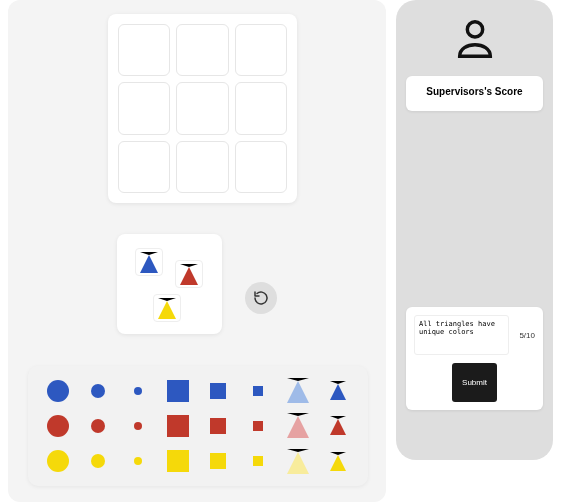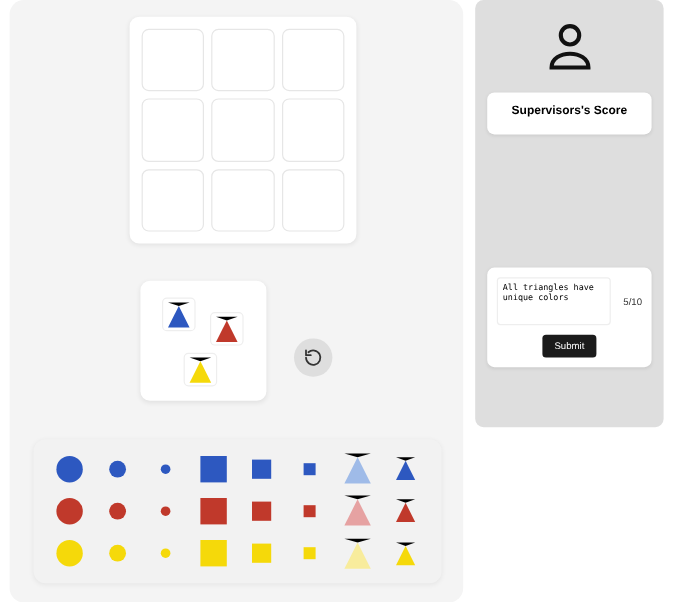--- a/index.html
+++ b/index.html
@@ -14,31 +14,31 @@
   .reset-btn { position: absolute; left: 237px; top: 282px; width: 32px; height: 32px; border-radius: 50%; background: #dedede; display: flex; align-items: center; justify-content: center; cursor: pointer; border: none; }
   .reset-btn svg { width: 16px; height: 16px; }
   .palette { position: absolute; left: 20px; top: 366px; width: 340px; height: 120px; background: #f2f2f2; border-radius: 10px; box-shadow: 0 1px 4px rgba(0,0,0,0.06); padding: 10px 14px; }
   .palette-grid { display: grid; grid-template-columns: repeat(8,1fr); grid-template-rows: repeat(3,1fr); gap: 6px 8px; width: 100%; height: 100%; }
   .p-item { display: flex; align-items: center; justify-content: center; cursor: pointer; }
   
   .tri { width: 0; height: 0; border-style: solid; }
   .circ { border-radius: 50%; }
   .sq { }
   
-  .sidebar { position: absolute; left: 396px; top: 0; width: 157px; height: 356px; background: #dedede; border-radius: 7px; padding: 10px; display: flex; flex-direction: column; align-items: center; }
+  .sidebar { position: absolute; left: 396px; top: 0; width: 157px; height: 460px; background: #dedede; border-radius: 20px; padding: 10px; display: flex; flex-direction: column; align-items: center; }
   .avatar { margin-top: 6px; }
   .avatar svg { width: 46px; height: 46px; }
   .score-card { margin-top: 10px; width: 137px; background: #fff; border-radius: 6px; box-shadow: 0 1px 3px rgba(0,0,0,0.08); padding: 10px 6px 14px; text-align: center; }
   .score-title { font-size: 10px; font-weight: 700; }
   .score-val { font-size: 9px; margin-top: 10px; }
   .guess-card { margin-top: auto; margin-bottom: 40px; width: 137px; background: #fff; border-radius: 6px; box-shadow: 0 1px 3px rgba(0,0,0,0.08); padding: 8px; }
   .guess-row { display: flex; align-items: center; gap: 4px; }
   .guess-text { flex: 1; resize: none; border: 1px solid #eee; border-radius: 3px; font-family: monospace; font-size: 7px; padding: 4px; height: 40px; line-height: 1.2; }
   .counter { font-size: 8px; color: #333; width: 22px; text-align: right; }
-  .submit-btn { margin: 8px auto 0; display: block; background: #1b1b1b; color: #fff; border: none; border-radius: 3px; font-size: 8px; padding: 5px 10px; cursor: pointer; }
+  .submit-btn { margin: 8px auto 0; display: block; background: #1b1b1b; color: #fff; border: none; border-radius: 3px; font-size: 8px; padding: 15px 10px; cursor: pointer; }
 </style>
 </head>
 <body>
 
 <div class="stage">
 
   <div class="grid-card">
     <div class="grid9" id="grid9">
         <div class="cell"></div>
         <div class="cell"></div>

